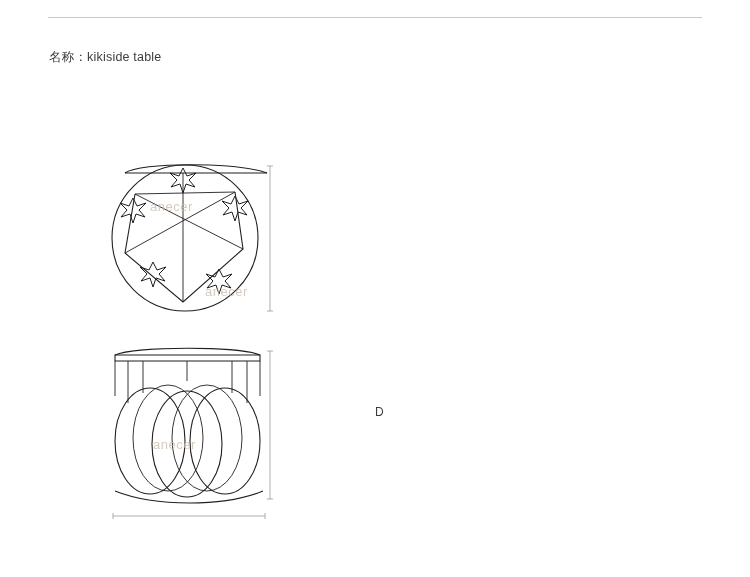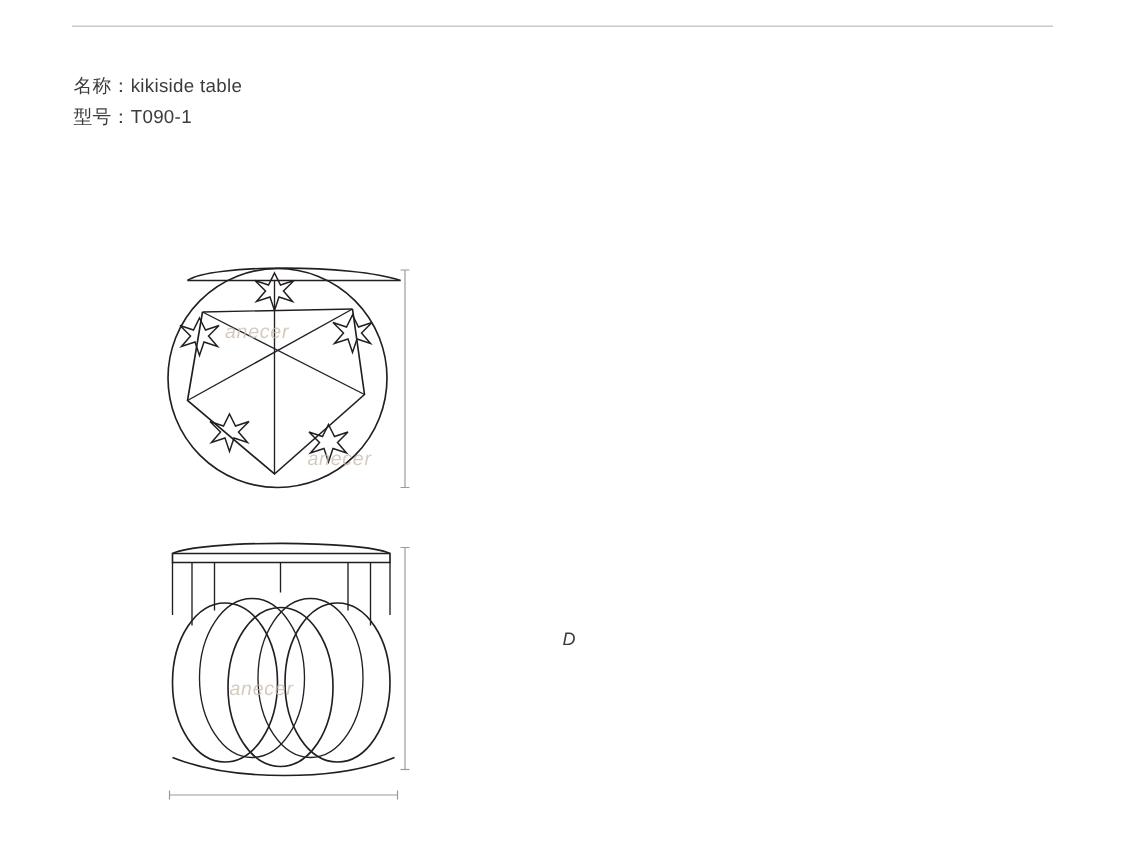--- a/index.html
+++ b/index.html
@@ -37,24 +37,23 @@
   .spec-line {
     font-size: 12.5px;
     line-height: 21px;
     color: #3c3c3c;
     white-space: nowrap;
     letter-spacing: 0.2px;
   }
   .drawing-area {
     position: absolute;
     left: 95px;
-    top: 170px;
+    top: 156px;
     width: 330px;
     height: 400px;
-    font-style: italic;
   }
   .dim-label {
     position: absolute;
     font-size: 12px;
     color: #3c3c3c;
   }
   #label-D { left: 280px; top: 249px; }
 
   svg { display: block; }
   .ln { fill: none; stroke: #231f20; stroke-width: 1.1; }
@@ -71,21 +70,20 @@
 </style>
 </head>
 <body>
 
 <div class="page">
 
   <div class="top-rule"></div>
 
   <div class="spec-list">
     <div class="spec-line">名称：kikiside table</div>
-    <div class="spec-line">型号：T090-1</div>
   </div>
 
   <div class="drawing-area">
 
     <svg width="330" height="180" viewBox="0 0 330 180" style="position:absolute;left:0;top:0;">
 
       <circle class="ln" cx="90" cy="82" r="73"></circle>
 
       <path class="ln" d="M30 17 L172 17"></path>
       <path class="ln" d="M30 17 C 45 6, 140 6, 172 17"></path>

